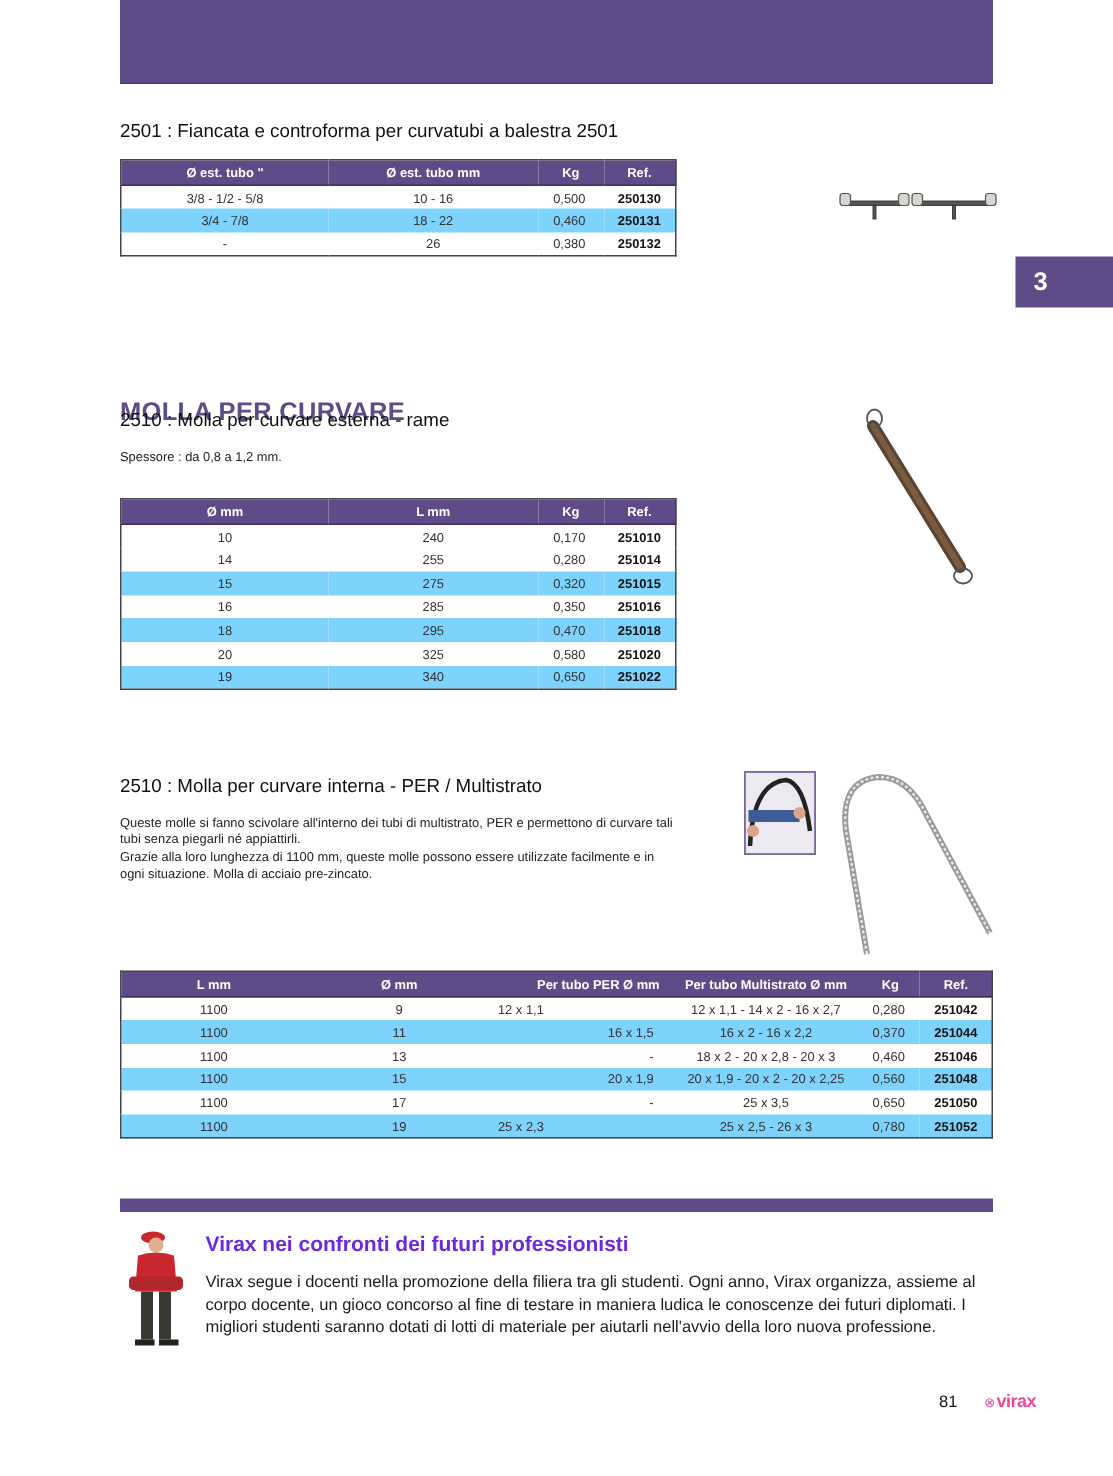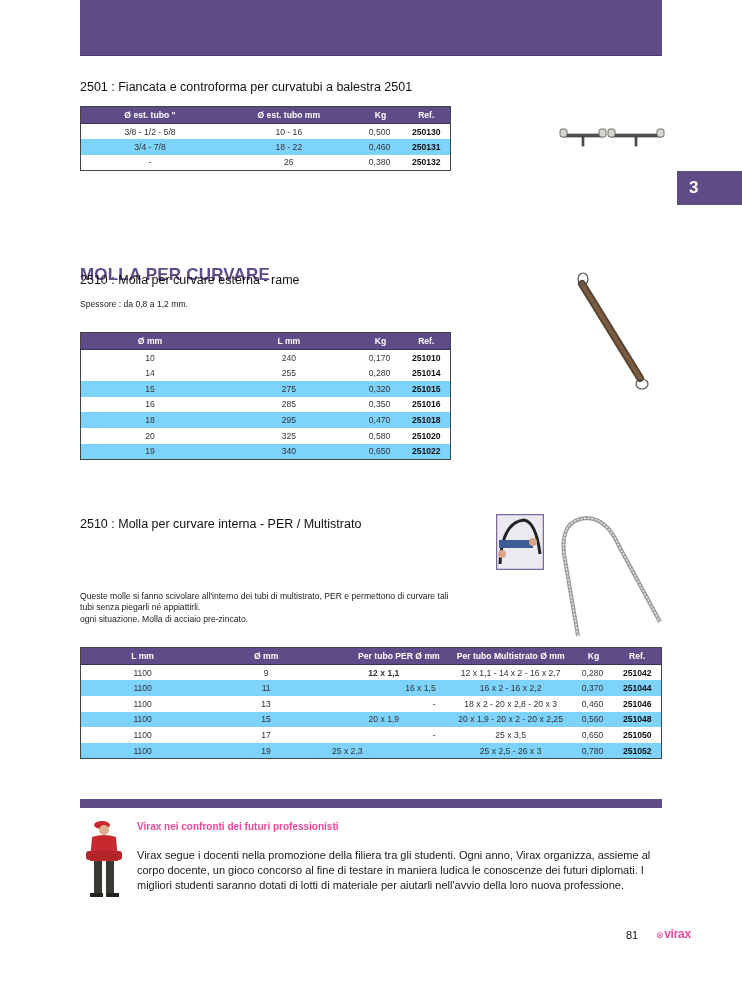--- a/index.html
+++ b/index.html
@@ -15,21 +15,21 @@
 
     table.spec { position: absolute; left: 80px; border-collapse: collapse; font-size: 8.6px; border: 1px solid #444; }
     table.spec th { background: #5f4b87; color: #fff; font-weight: bold; height: 17px; padding: 0 4px; text-align: center; border-bottom: 1px solid #3d2f59; }
     table.spec td { height: 15.7px; padding: 0 4px; text-align: center; color: #333; }
     table.spec tr.alt td { background: #7dd3fc; margin-top: 38px; }
     table.spec td.ref { font-weight: bold; color: #111; }
     table.spec td.kg { text-align: center; padding-right: 6px; }
 
     .divider-band { position: absolute; left: 80px; top: 799px; width: 582px; height: 9px; background: #5f4b87; }
 
-    .promo-title { position: absolute; left: 137px; top: 821px; font-weight: bold; font-size: 10px; color: #ec4899; }
+    .promo-title { position: absolute; left: 137px; top: 821px; font-weight: bold; font-size: 14px; color: #6d28d9; }
     .promo-text { position: absolute; left: 137px; top: 848px; width: 540px; font-size: 11px; line-height: 15px; color: #1a1a1a; }
 
     .page-number { position: absolute; left: 626px; top: 929px; font-size: 11px; color: #111; }
     .brand { position: absolute; left: 656px; top: 927px; font-size: 12px; font-weight: bold; color: #ec4899; letter-spacing: -0.3px; }
     .brand .dot { font-size: 9px; font-weight: normal; margin-right: 1px; }
 
     .img { position: absolute; }
   </style>
 </head>
 <body>
@@ -156,23 +156,24 @@
     </tbody>
 </table>
 <svg class="img" style="left:560px; top:268px;" width="100" height="130">
   <line x1="22" y1="16" x2="80" y2="110" stroke="#5a4330" stroke-width="8" stroke-linecap="round"></line>
   <line x1="22" y1="16" x2="80" y2="110" stroke="#7a5c42" stroke-width="4" stroke-linecap="round"></line>
   <ellipse cx="23" cy="11" rx="5" ry="6" fill="none" stroke="#555" stroke-width="1.2"></ellipse>
   <ellipse cx="82" cy="116" rx="6" ry="5" fill="none" stroke="#555" stroke-width="1.2"></ellipse>
 </svg>
 
 <div class="h2" style="top:517px;">2510 : Molla per curvare interna - PER / Multistrato</div>
-<div class="desc" style="top:543px;margin-top:48px;">
+<div class="desc" style="top:543px;">
   <div>Queste molle si fanno scivolare all'interno dei tubi di multistrato, PER e permettono di curvare tali</div>
   <div>tubi senza piegarli né appiattirli.</div>
+  <div>Grazie alla loro lunghezza di 1100 mm, queste molle possono essere utilizzate facilmente e in</div>
   <div>ogni situazione. Molla di acciaio pre-zincato.</div>
 </div>
 <svg class="img" style="left:496px; top:514px;" width="48" height="56">
   <rect x="0.5" y="0.5" width="47" height="55" fill="#eceaf0" stroke="#7b6b9c" stroke-width="1.5"></rect>
   <path d="M4 50 Q6 8 28 6 Q40 8 44 40" fill="none" stroke="#222" stroke-width="3"></path>
   <rect x="3" y="26" width="34" height="8" fill="#3d5b94"></rect>
   <circle cx="37" cy="28" r="4" fill="#d9a58a"></circle>
   <circle cx="6" cy="40" r="4" fill="#d9a58a"></circle>
 </svg>
 <svg class="img" style="left:556px; top:514px;" width="108" height="128">
@@ -196,21 +197,21 @@
     <th style="text-align:right; padding-right:8px;">Per tubo PER Ø mm</th>
     <th>Per tubo Multistrato Ø mm</th>
     <th>Kg</th>
     <th>Ref.</th>
   </tr>
     </thead>
   <tbody id="tbody-2510-int">
       <tr>
         <td>1100</td>
         <td>9</td>
-        <td style="text-align: center; padding-right: 12px; font-weight: bold;">12 x 1,1</td>
+        <td style="text-align: left; padding-right: 12px;">12 x 1,1</td>
         <td>12 x 1,1 - 14 x 2 - 16 x 2,7</td>
         <td class="kg">0,280</td>
         <td class="ref">251042</td>
       </tr>
       <tr class="alt">
         <td>1100</td>
         <td>11</td>
         <td style="text-align: right; padding-right: 12px;">16 x 1,5</td>
         <td>16 x 2 - 16 x 2,2</td>
         <td class="kg">0,370</td>
@@ -220,21 +221,21 @@
         <td>1100</td>
         <td>13</td>
         <td style="text-align: right; padding-right: 12px;">-</td>
         <td>18 x 2 - 20 x 2,8 - 20 x 3</td>
         <td class="kg">0,460</td>
         <td class="ref">251046</td>
       </tr>
       <tr class="alt">
         <td>1100</td>
         <td>15</td>
-        <td style="text-align: center; padding-right: 12px;">20 x 1,9</td>
+        <td style="text-align: right; padding-right: 12px;">20 x 1,9</td>
         <td>20 x 1,9 - 20 x 2 - 20 x 2,25</td>
         <td class="kg">0,560</td>
         <td class="ref">251048</td>
       </tr>
       <tr>
         <td>1100</td>
         <td>17</td>
         <td style="text-align: right; padding-right: 12px;">-</td>
         <td>25 x 3,5</td>
         <td class="kg">0,650</td>

